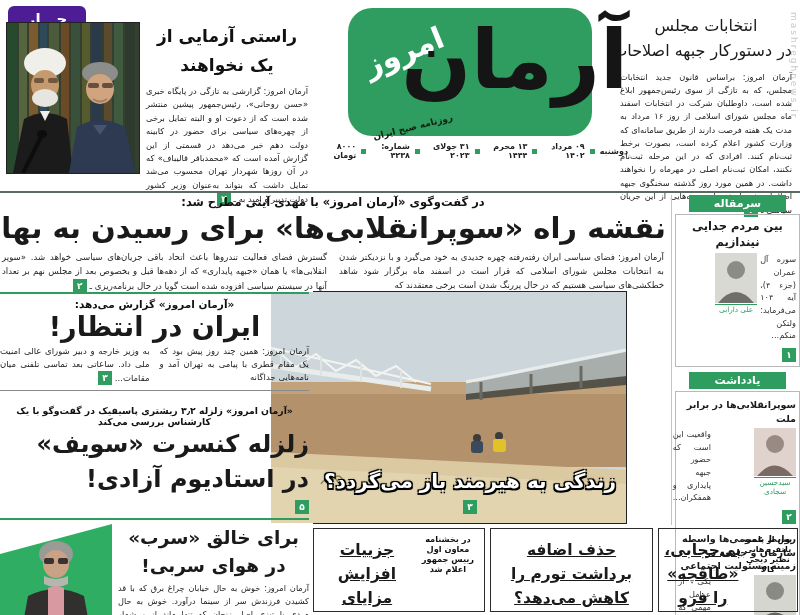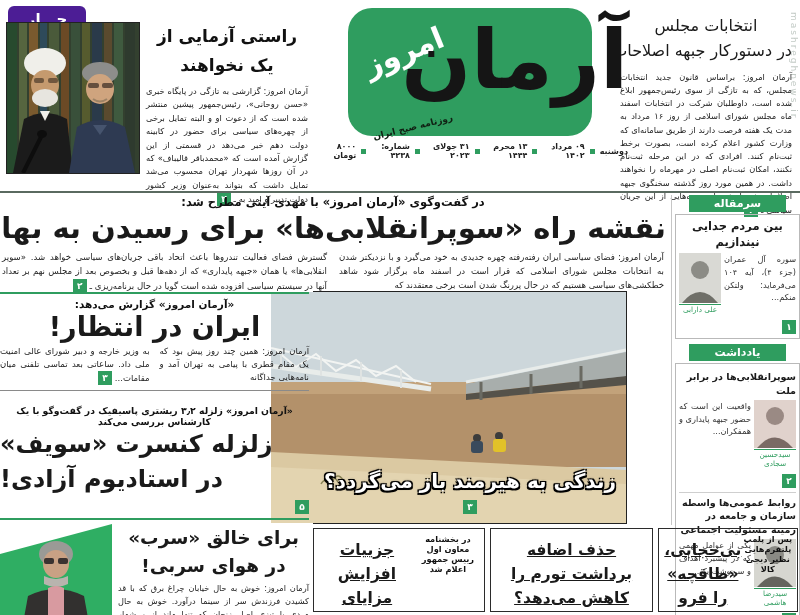--- a/index.html
+++ b/index.html
@@ -38,42 +38,42 @@
   .lead .cols{display:flex;gap:12px;margin-top:6px;padding:0 2px;}
   .lead .cols>div{flex:1;font-size:8.6px;line-height:1.6;}
   
   .sidebar{position:absolute;right:0;top:195px;width:129px;height:330px;border-left:1px solid #c6c6c6;box-sizing:border-box;padding-left:3px;}
   .side-head{background:#2f9d5f;color:#fff;font-size:11px;font-weight:bold;text-align:center;padding:2px 0;width:78%;margin-right:auto;margin-left:auto;}
   .side-card{border:1px solid #b9b9b9;margin-top:2px;padding:3px;}
   .side-title{font-size:11.5px;font-weight:bold;text-align:center;line-height:1.4;}
   .side-title.small{font-size:9.6px;text-align:right;}
   .side-row{display:flex;gap:3px;margin-top:3px;}
   .side-body{flex:1;font-size:8.2px;line-height:1.55;color:#333;text-align:justify;}
-  .portrait{flex:0 0 42px;}
+  .portrait{flex:0 0 42px;padding-left:40px;}
   .portrait svg{display:block;}
   .author{font-size:7.3px;color:#2f9d5f;text-align:center;border-top:1px solid #2f9d5f;margin-top:1px;}
   .side-foot{margin-top:2px;}
   .note-item{border-bottom:1px solid #cfcfcf;padding:3px 0;}
   .note-item:last-child{border-bottom:none;}
   
   .feature{position:absolute;left:313px;top:291px;width:314px;height:233px;border:1px solid #222;box-sizing:border-box;}
   .feature svg{display:block;}
   .feat-cap{position:absolute;left:0;right:0;bottom:30px;text-align:center;font-size:20px;font-weight:bold;color:#fff;
             text-shadow:-1.5px -1.5px 0 #000,1.5px -1.5px 0 #000,-1.5px 1.5px 0 #000,1.5px 1.5px 0 #000,0 0 3px #000;}
   .feat-page{position:absolute;left:50%;bottom:8px;transform:translateX(-50%);}
   
   .leftcol{position:absolute;left:0;top:292px;width:309px;}
   .iran{border-top:2px solid #2f9d5f;padding-top:4px;}
   .iran .kicker{font-size:10.5px;}
   .iran .hl{font-size:27px;font-weight:bold;text-align:center;margin:1px 0 3px;}
   .iran .cols{display:flex;gap:10px;}
   .iran .cols>div{flex:1;font-size:8.5px;line-height:1.55;}
   .concert{border-top:1px solid #8a8a8a;margin-top:5px;padding-top:14px;border-bottom:2px solid #2f9d5f;padding-bottom:2px;}
   .concert .kicker{font-size:9.3px;}
-  .concert .hl{font-size:24px;font-weight:bold;text-align:left;line-height:1.45;}
+  .concert .hl{font-size:24px;font-weight:bold;text-align:right;line-height:1.45;}
   .kimiai{display:flex;gap:6px;padding-top:4px;}
   .kimiai .kphoto{flex:0 0 112px;order:2;}
   .kimiai .kmain{flex:1;order:1;}
   .kimiai .hl{font-size:18.5px;font-weight:bold;text-align:center;line-height:1.5;}
   .kimiai .bd{font-size:8.2px;line-height:1.55;margin-top:3px;}
   
   .bottom-row{position:absolute;left:313px;right:2px;top:528px;height:84px;display:flex;gap:5px;}
   .news-box{border:1px solid #2b2b2b;box-sizing:border-box;padding:5px 4px;display:flex;flex-direction:row;}
   .news-box .kicker{font-size:8.2px;font-weight:bold;}
   .news-box .hl{font-size:15.5px;font-weight:bold;text-align:center;line-height:1.55;margin-top:4px;text-decoration:underline;}

